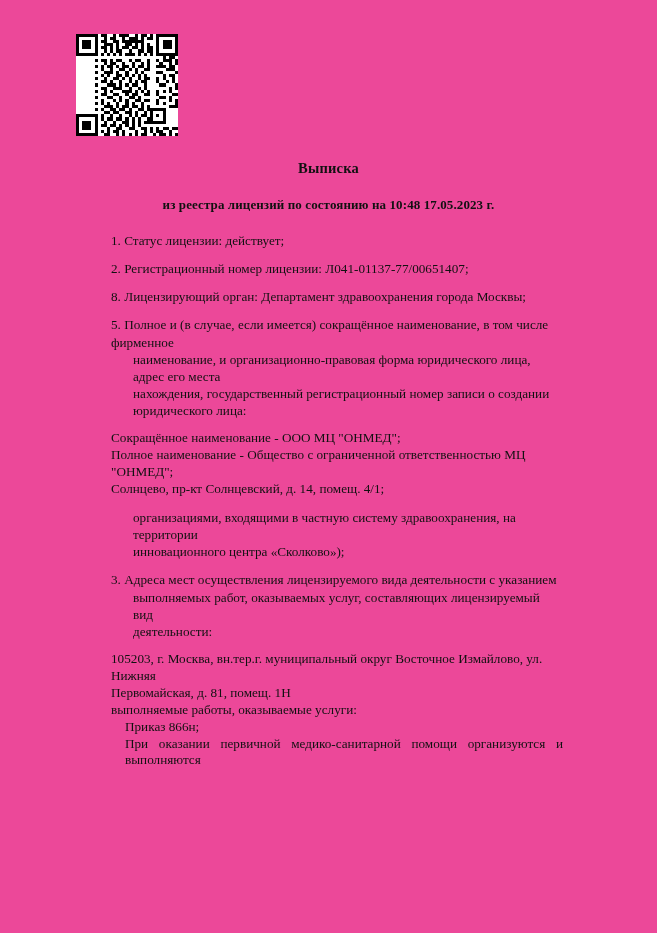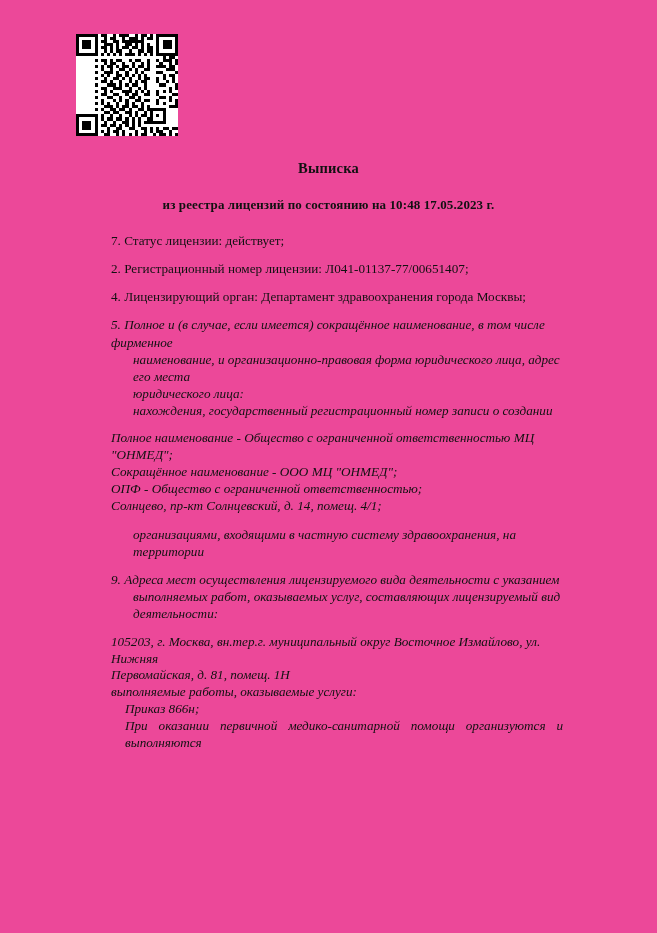--- a/index.html
+++ b/index.html
@@ -69,21 +69,20 @@
     display: block;
     margin-bottom: 11px;
     padding-left: 22px;
     text-indent: -22px;
     text-align: left;
   }
 
   .block {
     display: block;
     margin-bottom: 11px;
-    font-style: italic;
   }
   .block .ln { display: block; }
 
   .just {
     text-align: justify;
     text-justify: inter-word;
   }
 
   .ind1 { padding-left: 14px; display: block; }
   .ind2 { padding-left: 22px; display: block; }
@@ -341,48 +340,48 @@
         <rect x="32" y="32" width="1" height="1"></rect>
       </g>
     </svg>
   </div>
 
   <div class="doc-title">Выписка</div>
   <div class="doc-subtitle">из реестра лицензий по состоянию на 10:48 17.05.2023 г.</div>
 
   <div class="body-area">
 
-    <span class="num-item">7. Статус лицензии: действует;</span>
+    <span class="num-item">1. Статус лицензии: действует;</span>
 
     <span class="num-item">2. Регистрационный номер лицензии: Л041-01137-77/00651407;</span>
 
 
-    <span class="num-item">4. Лицензирующий орган: Департамент здравоохранения города Москвы;</span>
+    <span class="num-item">8. Лицензирующий орган: Департамент здравоохранения города Москвы;</span>
 
     <span class="block">
       <span class="ln">5. Полное и (в случае, если имеется) сокращённое наименование, в том числе фирменное</span>
       <span class="ln ind2">наименование, и организационно-правовая форма юридического лица, адрес его места</span>
+      <span class="ln ind2">нахождения, государственный регистрационный номер записи о создании</span>
       <span class="ln ind2">юридического лица:</span>
-      <span class="ln ind2">нахождения, государственный регистрационный номер записи о создании</span>
     </span>
 
     <span class="block tight">
+      <span class="ln">Сокращённое наименование - ООО МЦ "ОНМЕД";</span>
       <span class="ln">Полное наименование - Общество с ограниченной ответственностью МЦ "ОНМЕД";</span>
-      <span class="ln">Сокращённое наименование - ООО МЦ "ОНМЕД";</span>
-      <span class="ln">ОПФ - Общество с ограниченной ответственностью;</span>
       <span class="ln">Солнцево, пр-кт Солнцевский, д. 14, помещ. 4/1;</span>
     </span>
 
 
     <span class="block">
       <span class="ln ind2">организациями, входящими в частную систему здравоохранения, на территории</span>
+      <span class="ln ind2">инновационного центра «Сколково»);</span>
     </span>
 
     <span class="block">
-      <span class="ln">9. Адреса мест осуществления лицензируемого вида деятельности с указанием</span>
+      <span class="ln">3. Адреса мест осуществления лицензируемого вида деятельности с указанием</span>
       <span class="ln ind2">выполняемых работ, оказываемых услуг, составляющих лицензируемый вид</span>
       <span class="ln ind2">деятельности:</span>
     </span>
 
     <span class="block tight nb">
       <span class="ln">105203, г. Москва, вн.тер.г. муниципальный округ Восточное Измайлово, ул. Нижняя</span>
       <span class="ln">Первомайская, д. 81, помещ. 1Н</span>
       <span class="ln">выполняемые работы, оказываемые услуги:</span>
       <span class="ln ind1">Приказ 866н;</span>
       <span class="ln ind1 just">При оказании первичной медико-санитарной помощи организуются и выполняются</span>

